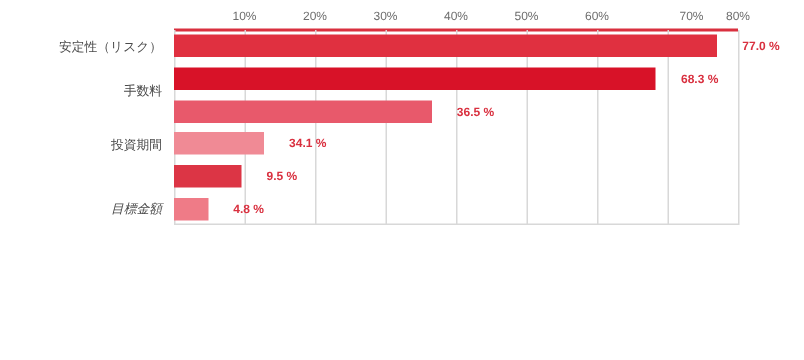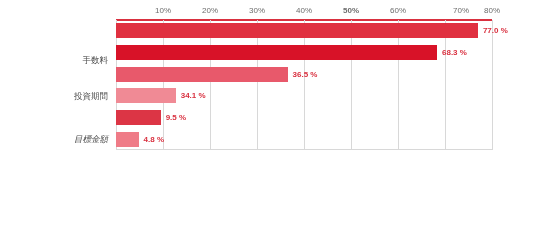--- a/index.html
+++ b/index.html
@@ -89,20 +89,21 @@
   .bar-value {
     position: absolute;
     top: 3px;
     height: 15px;
     line-height: 15px;
     font-size: 8px;
     font-weight: bold;
     color: #d9303f;
     white-space: nowrap;
     padding-left: 5px;
+    margin-left: 12px;
   }
   .baseline {
     position: absolute;
     left: 116px;
     top: 149px;
     width: 376px;
     height: 1px;
     background: #d8d8d8;
   }
   .axis-left {
@@ -114,20 +115,21 @@
     background: #d8d8d8;
   }
 </style>
 </head>
 <body>
 
 <div id="chart-root" style="background: rgb(255, 255, 255);">
   <div class="plot-wrap">
 
     <div class="cat-labels">
+        <div class="cat-label" style="top: 4.83333px; color: rgb(74, 74, 74);">安定性（リスク）</div>
         <div class="cat-label" style="top: 34px; color: rgb(74, 74, 74);">手数料</div>
         <div class="cat-label" style="top: 69.8333px; color: rgb(74, 74, 74);">投資期間</div>
         <div class="cat-label" style="top: 113.167px; color: rgb(74, 74, 74); font-style: italic;">目標金額</div>
       </div>
 
     <div class="axis-rule" style="background: rgb(217, 48, 63);"></div>
     <div class="axis-left"></div>
     <div class="baseline"></div>
 
     <div class="plot">
@@ -167,19 +169,19 @@
             <div class="bar-value" style="left: 22.56px; color: rgb(217, 48, 63); top: 3.33333px;">4.8 %</div>
           </div>
         </div>
     </div>
 
     <div class="ticks">
         <div class="tick-label" style="left: 163px; color: rgb(109, 109, 109);">10%</div>
         <div class="tick-label" style="left: 210px; color: rgb(109, 109, 109);">20%</div>
         <div class="tick-label" style="left: 257px; color: rgb(109, 109, 109);">30%</div>
         <div class="tick-label" style="left: 304px; color: rgb(109, 109, 109);">40%</div>
-        <div class="tick-label" style="left: 351px; color: rgb(109, 109, 109); font-weight: bold;">50%</div>
+        <div class="tick-label" style="left: 351px; color: rgb(109, 109, 109);">50%</div>
         <div class="tick-label" style="left: 398px; color: rgb(109, 109, 109);">60%</div>
         <div class="tick-label" style="left: 429px; color: rgb(109, 109, 109); margin-left: 32px;">70%</div>
         <div class="tick-label" style="left: 492px; color: rgb(109, 109, 109);">80%</div>
       </div>
   </div>
 </div>
 
 </body></html>

